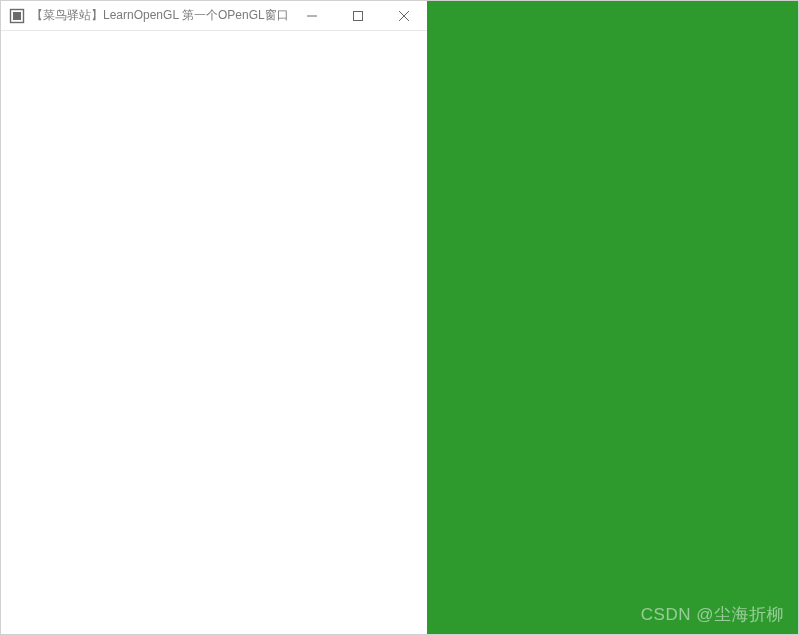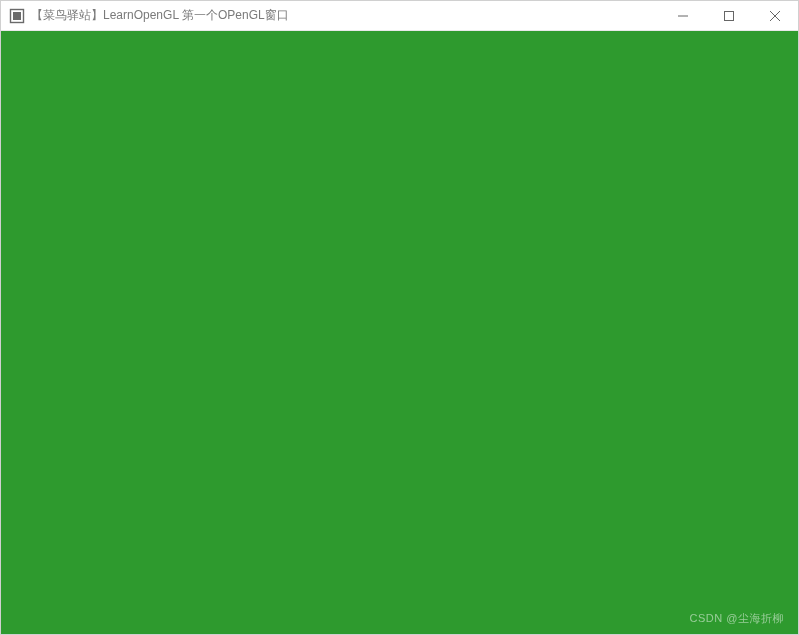--- a/index.html
+++ b/index.html
@@ -13,21 +13,21 @@
       background: #ffffff;
       font-family: "Segoe UI", "Microsoft YaHei", sans-serif;
       overflow: hidden;
       position: relative;
     }
     .window {
       width: 799px;
       height: 635px;
       border: 1px solid #d0d0d0;
       display: flex;
-      flex-direction: column;
+      flex-direction: row;
       background: #ffffff;
     }
     .titlebar {
       height: 30px;
       display: flex;
       align-items: center;
       background: #ffffff;
       border-bottom: 1px solid #e8e8e8;
       flex-shrink: 0;
     }
@@ -72,21 +72,21 @@
     }
     .client-area {
       flex: 1;
       background: #2e9a2e;
       position: relative;
     }
     .watermark {
       position: absolute;
       right: 14px;
       bottom: 8px;
-      font-size: 11px;
+      font-size: 17px;
       color: rgba(255,255,255,0.5);
       letter-spacing: 0.5px;
       font-family: "Microsoft YaHei", sans-serif;
       pointer-events: none;
       user-select: none;
     }
   </style>
 </head>
 <body>
 

